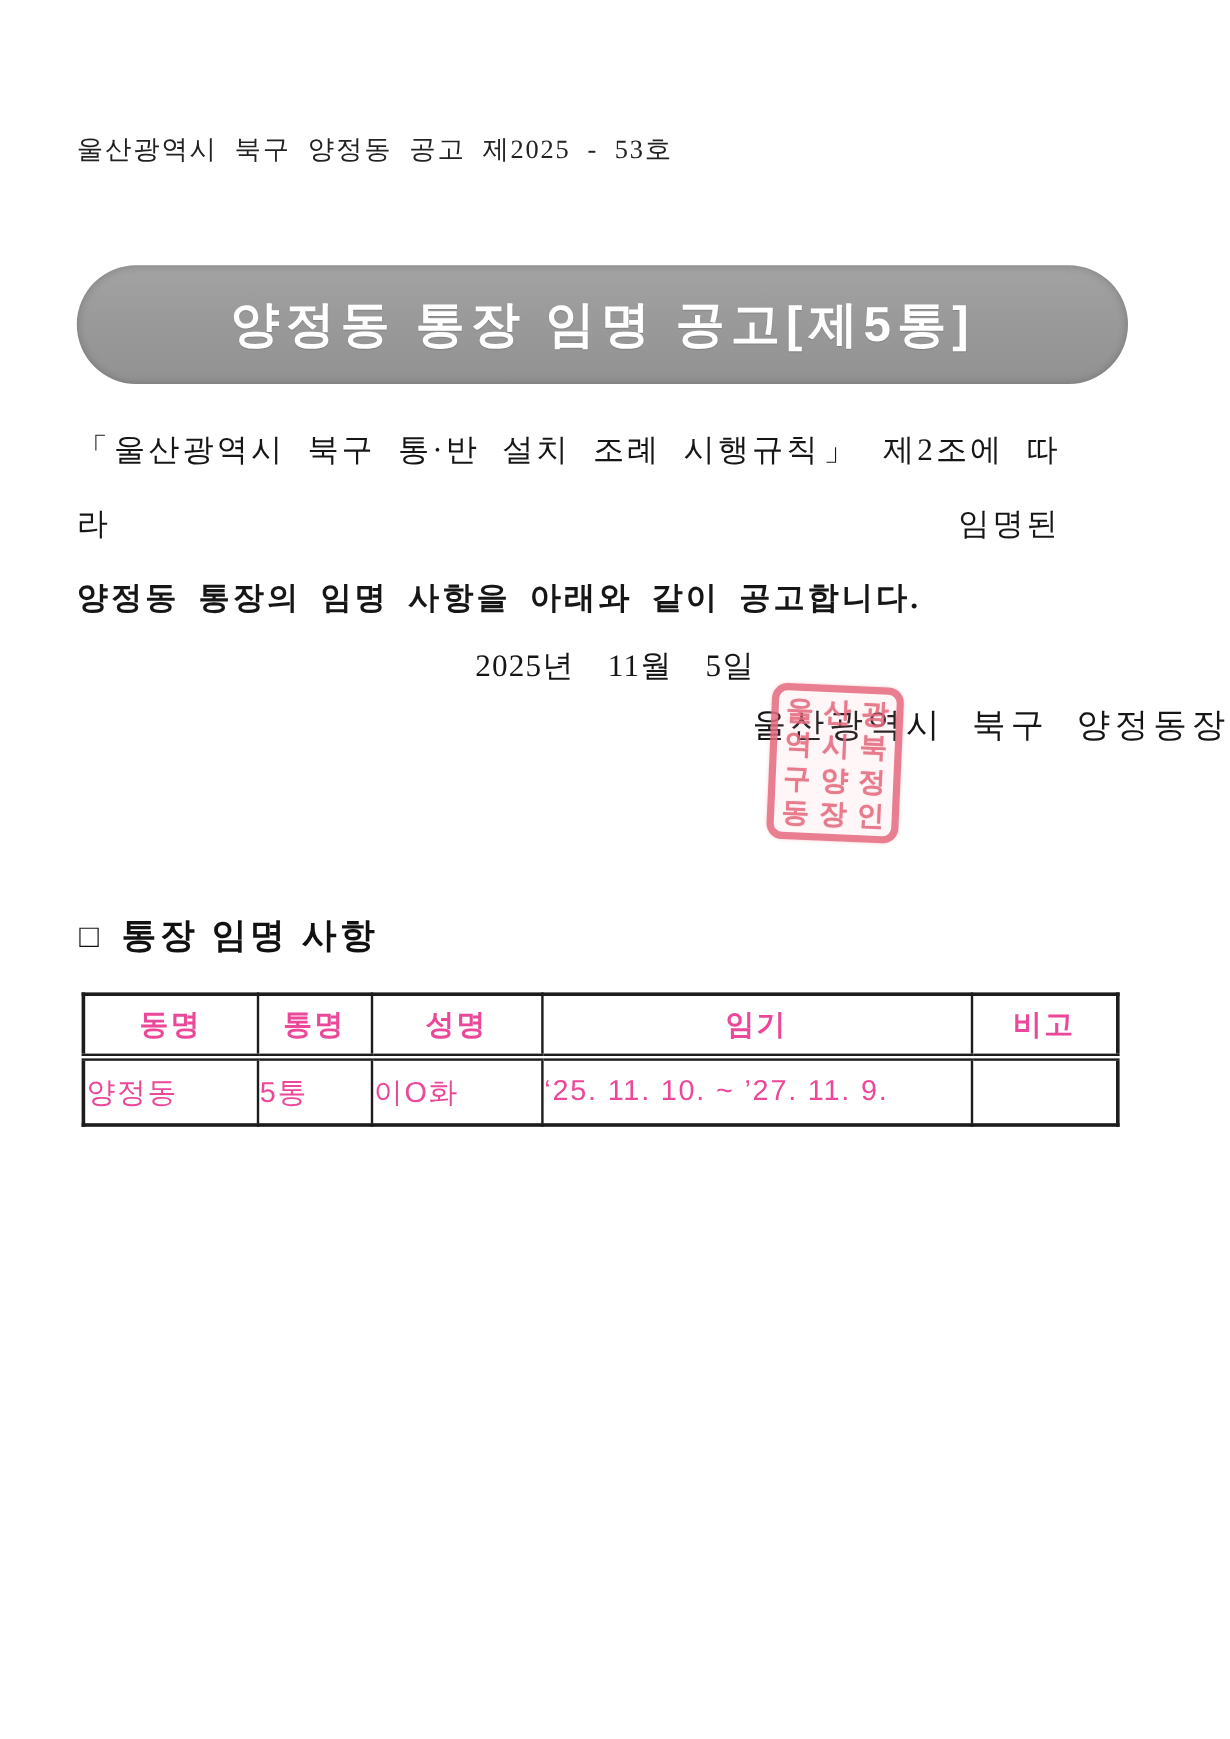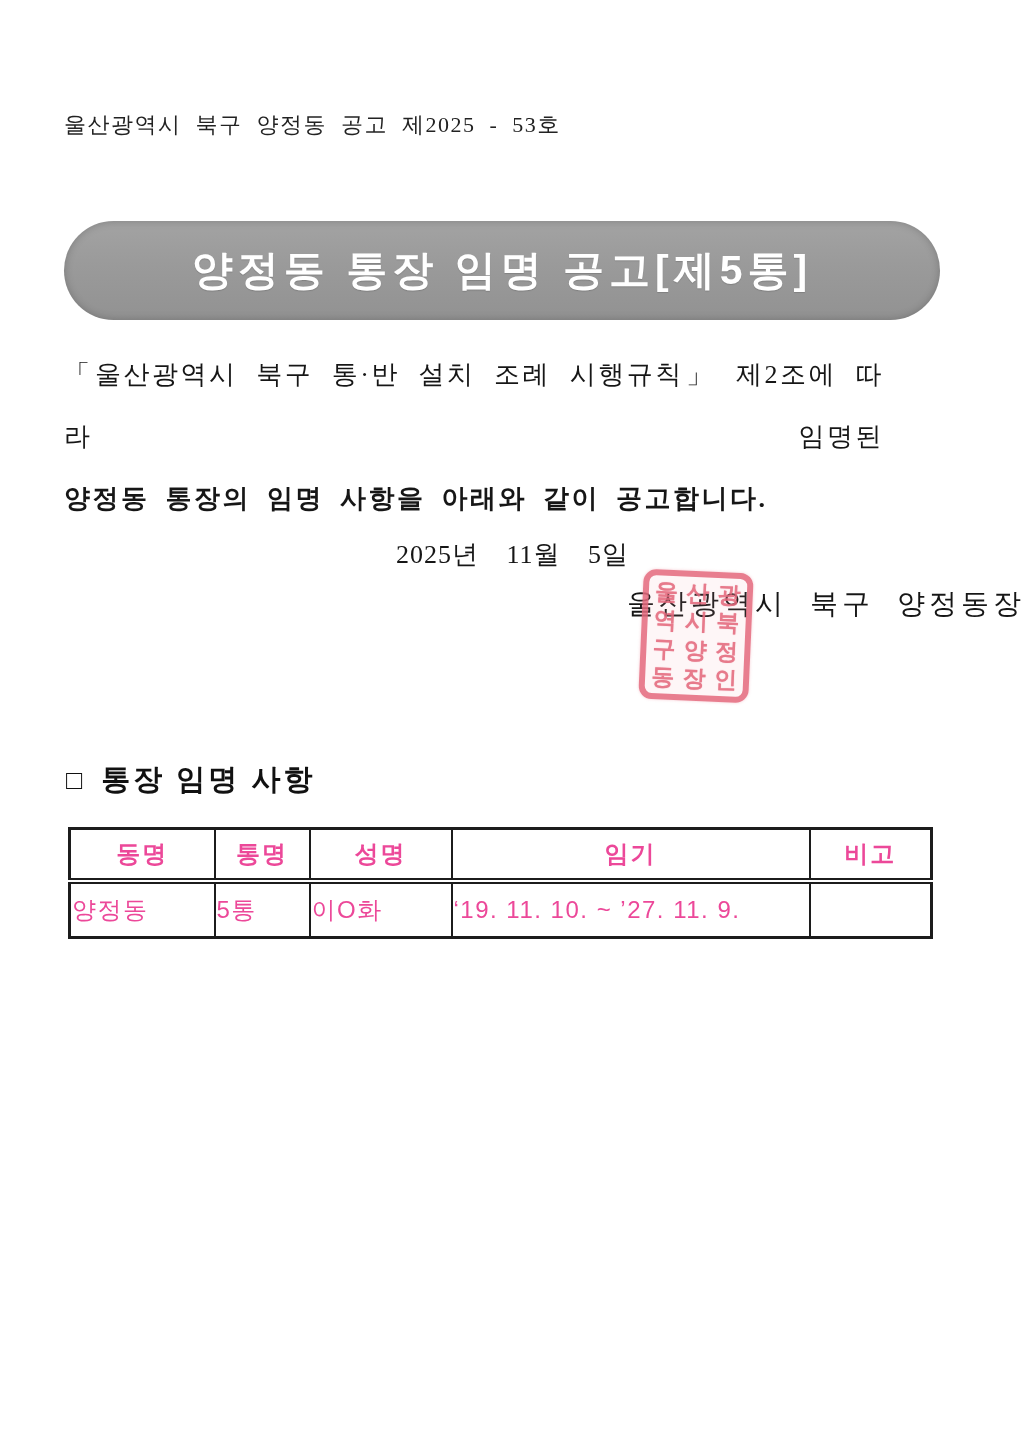--- a/index.html
+++ b/index.html
@@ -165,21 +165,21 @@
         <th>성명</th>
         <th>임기</th>
         <th>비고</th>
       </tr>
     </thead>
     <tbody>
       <tr>
         <td>양정동</td>
         <td>5통</td>
         <td>이O화</td>
-        <td>‘19. 11. 10. ~ ’27. 11. 9.</td>
+        <td>‘25. 11. 10. ~ ’27. 11. 9.</td>
         <td></td>
       </tr>
     </tbody>
   </table>
 
   <div class="artifact"></div>
 
 </div>
 
 </body></html>

